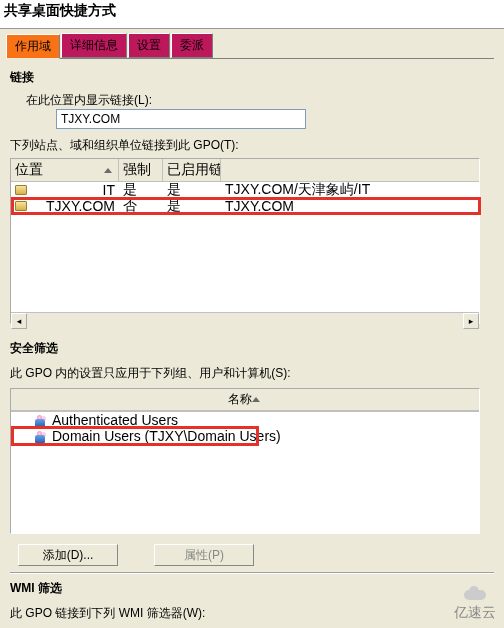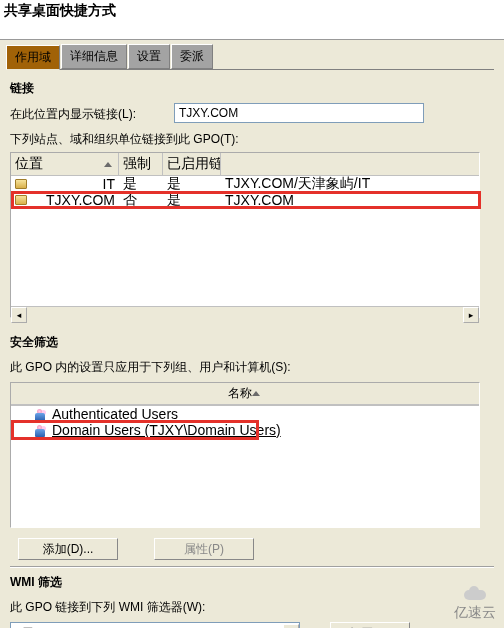--- a/index.html
+++ b/index.html
@@ -9,52 +9,52 @@
   background: #ece9d8;
   width: 504px;
   height: 628px;
   overflow: hidden;
 }
 .title-bar {
   background: #fff;
   color: #000;
   font-weight: bold;
   font-size: 14px;
-  padding: 2px 0 19px 4px;
+  padding: 2px 0 8px 4px;
   border-bottom: 1px solid #999;
 }
 .window-body { background: #ece9d8; padding: 0; }
 .tabs {
   display: flex;
   padding: 4px 6px 0 6px;
 }
 .tab {
   padding: 3px 8px;
-  background: #a3a3a3;
+  background: #be185d;
   border-top: 1px solid #fff;
   border-left: 1px solid #fff;
   border-right: 1px solid #808080;
   border-bottom: 1px solid #808080;
   margin-right: 1px;
   position: relative;
   cursor: pointer;
 }
 .tab.active {
-  background: #a16207;
+  background: #f97316;
   border-bottom: 1px solid #ece9d8;
   z-index: 2;
   top: 1px;
 }
 .tab-panel {
   margin: 0 10px 10px 10px;
   border-top: 1px solid #808080;
   padding: 8px 0 0 0;
 }
 .section-title { font-weight: bold; margin: 2px 0 6px 0; }
-.row { display: flex; align-items: flex-end; margin: 4px 0; }
+.row { display: flex; align-items: flex-start; margin: 4px 16px; flex-direction: column; }
 .label-inline { flex: 0 0 auto; margin-right: 8px; }
 .text-input {
   border: 1px solid #7f9db9;
   background: #fff;
   height: 20px;
   padding: 1px 4px;
   font-family: inherit;
   font-size: 12px;
 }
 .links-label { margin: 8px 0 4px 0; }
@@ -211,21 +211,21 @@
         <div class="name-col">
             <span>名称</span>
             <span class="sort-arrow"></span>
           </div>
       </div>
       <div class="sec-body">
         <div class="list-row">
           <div class="col" style="width:100%;"><span class="user-icon users-icon"></span><span>Authenticated Users</span></div>
         </div>
         <div class="list-row">
-          <div class="col" style="width:100%;text-decoration:underline;"><span class="user-icon users-icon"></span><span>Domain Users (TJXY\Domain Users)</span></div>
+          <div class="col" style="width:100%;"><span class="user-icon users-icon"></span><span>Domain Users (TJXY\Domain Users)</span></div>
         </div>
         <div class="red-box" style="left:0; top:14px; width:248px; height:20px;"></div>
       </div>
     </div>
 
     <div class="btn-row">
       <button class="btn">添加(D)...</button>
       <button class="btn" disabled="">属性(P)</button>
     </div>
 

